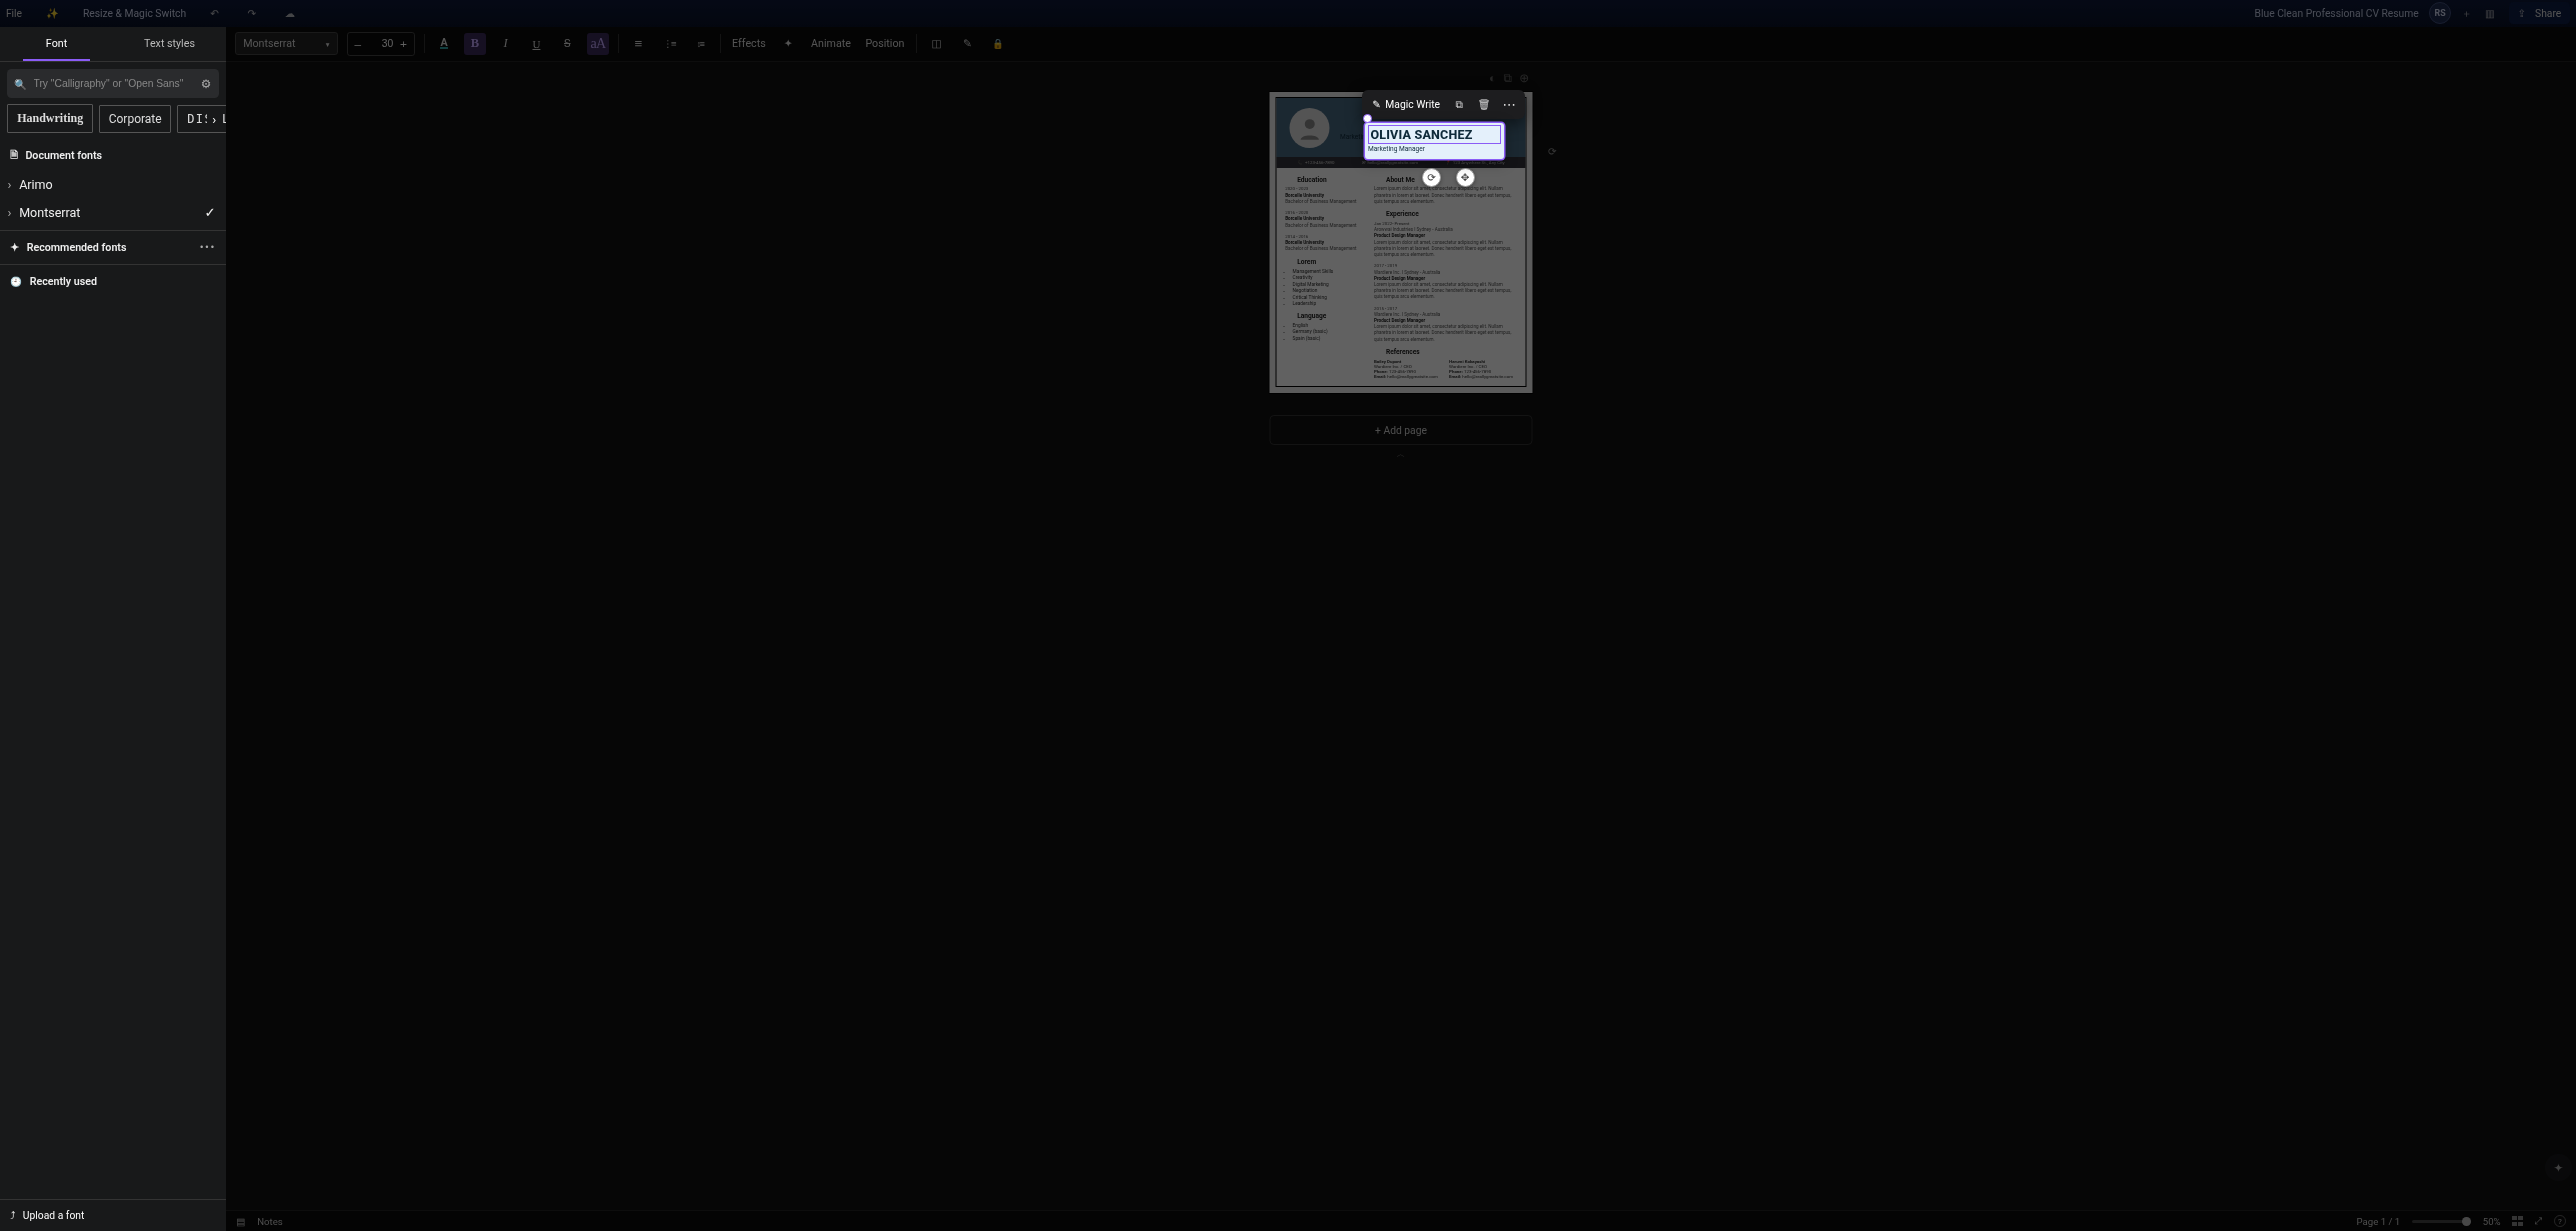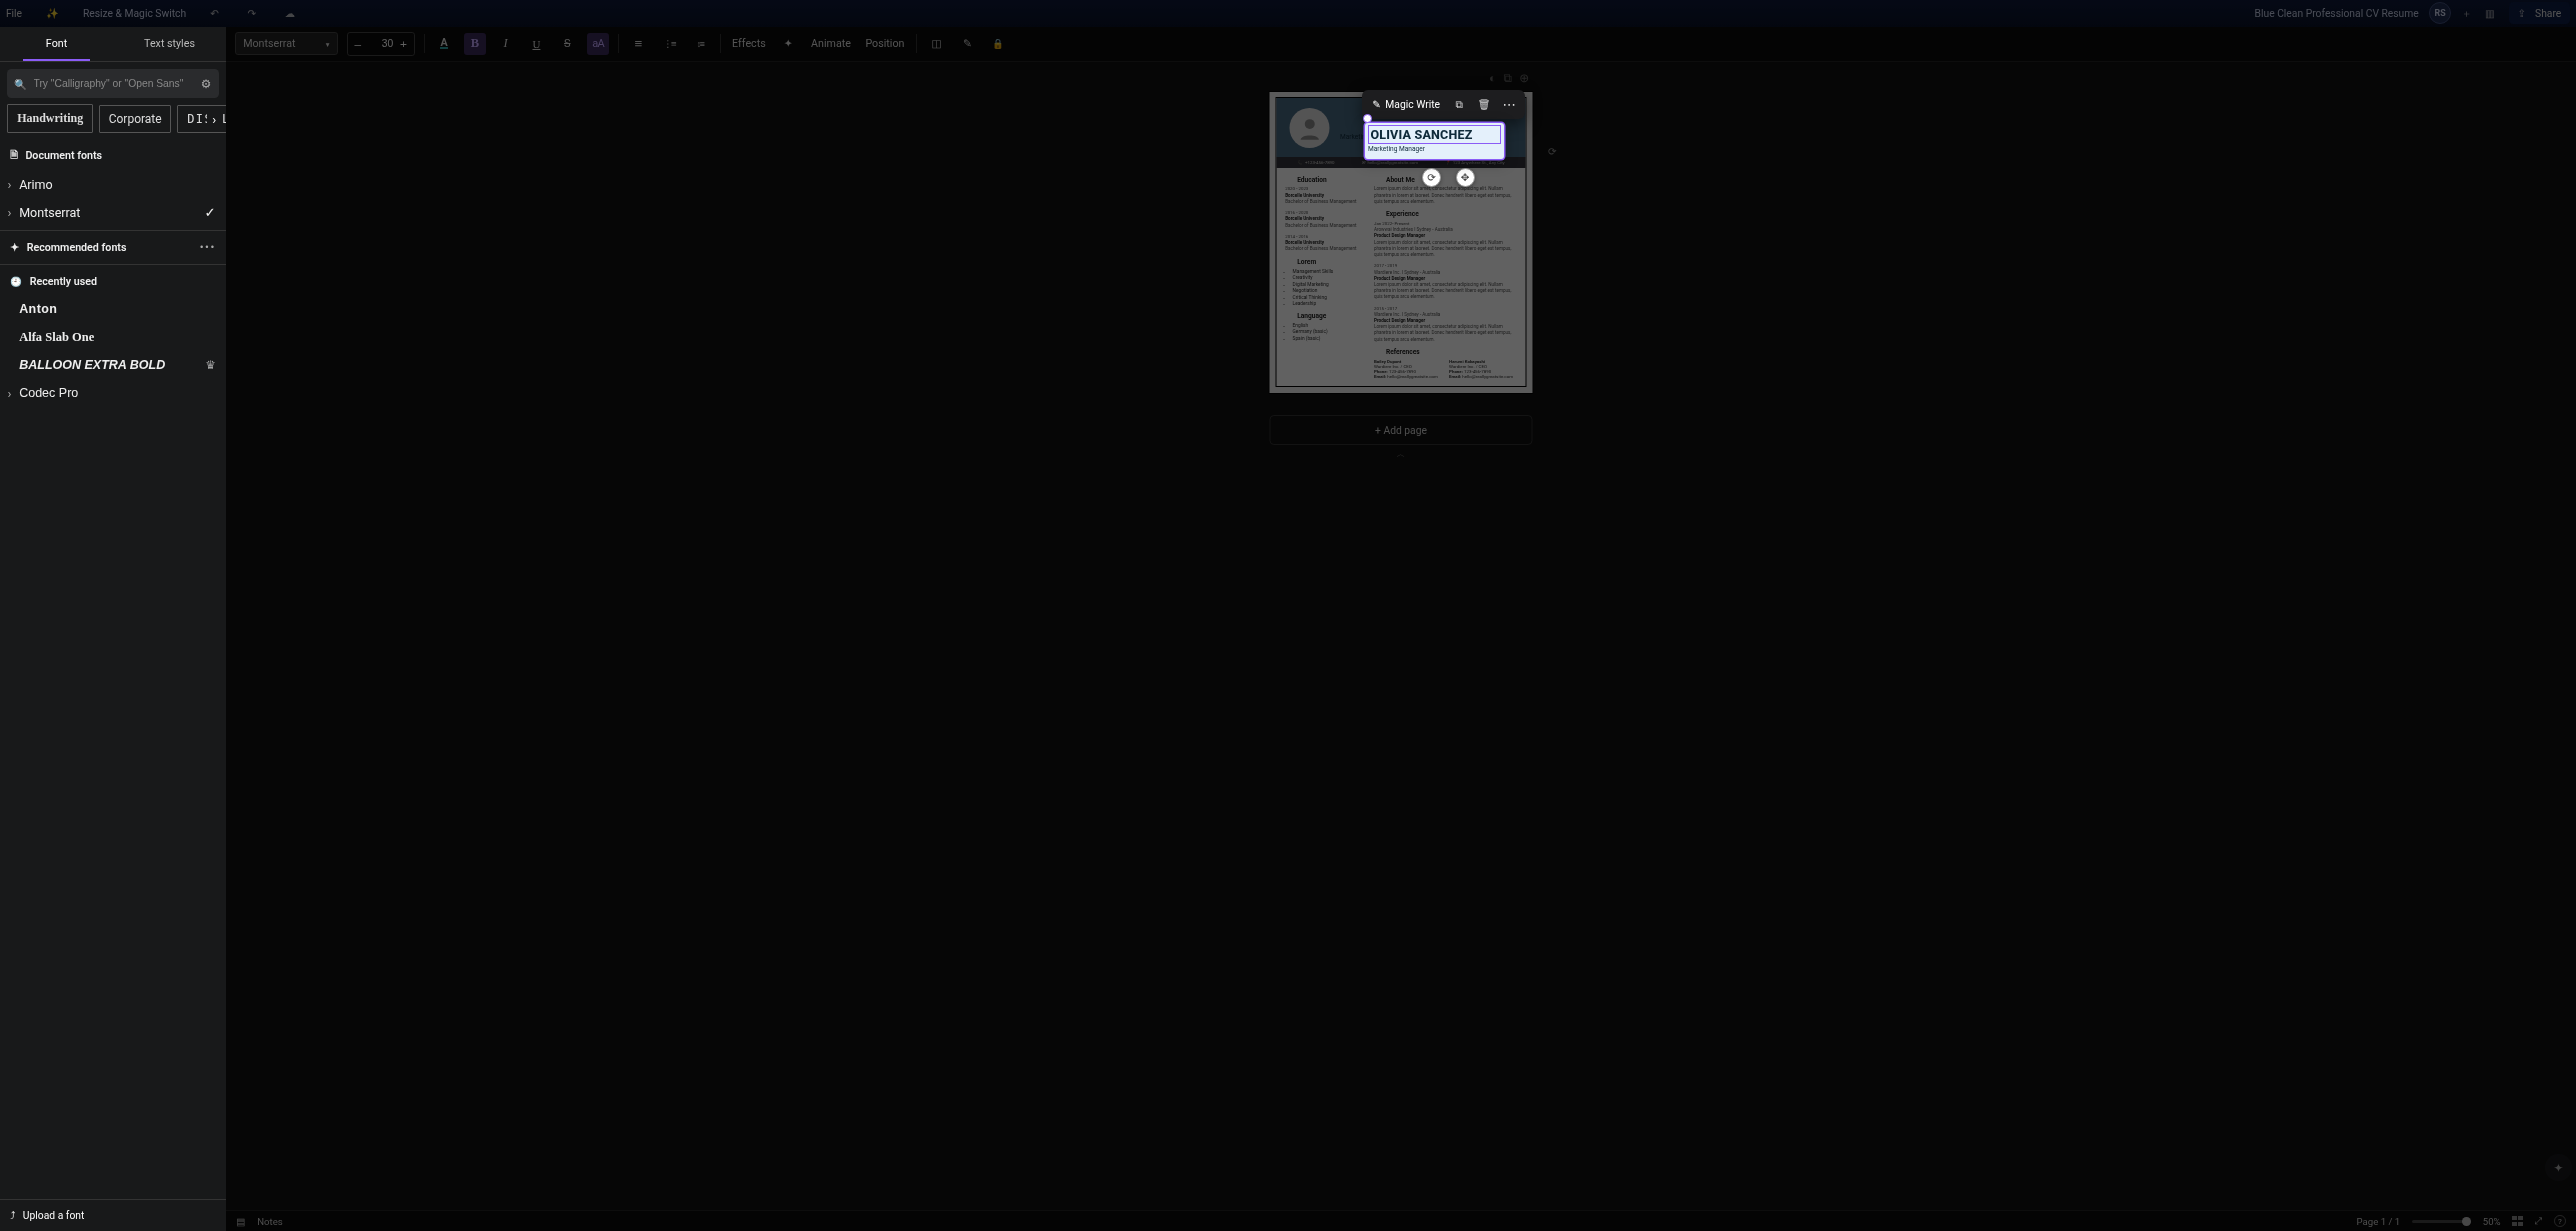--- a/index.html
+++ b/index.html
@@ -22,21 +22,21 @@
   .font-select { display:flex; align-items:center; gap:4.4px; background:#222; border:0.7px solid #444; border-radius:2.9px; padding:4.4px 7.4px; width:103px; justify-content:space-between;}
   .size-stepper { display:flex; align-items:center; border:0.7px solid #444; border-radius:2.9px; overflow:hidden;}
   .size-stepper button{ background:transparent;border:none;color:#fff;width:20.6px;height:22px;cursor:pointer;font-size:11.8px;}
   .size-stepper input{ background:transparent;border:none;color:#fff;width:25px;text-align:right;font-size:10.3px;}
   .tb-btn { width:22px;height:22px;display:flex;align-items:center;justify-content:center;border-radius:2.9px;}
   .tb-btn.bold { font-weight:900; font-family:Georgia,serif; font-size:12.5px;}
   .tb-btn.italic { font-style:italic; font-family:Georgia,serif; font-size:12.5px;}
   .tb-btn.underline { text-decoration:underline; font-family:Georgia,serif; font-size:11px;}
   .tb-btn.strike { text-decoration:line-through; font-size:11px;}
   .tb-btn.active { background:#3a2a5a; color:#c4a8ff;}
-  .case-btn { font-size:11px; letter-spacing:-0.7px;}
+  .case-btn { font-size:14px; letter-spacing:-0.7px;font-family:Liberation Serif, serif;}
   .sep { width:0.7px; height:19px; background:#333; }
   .text-label { padding:0 2.9px; }
 
   
   .left-panel { position:absolute; top:26.5px; left:0; width:226px; bottom:0; background:#18191a; display:flex; flex-direction:column; }
   .lp-tabs { height:35px; display:flex; border-bottom:0.7px solid #333;}
   .lp-tab { flex:1; display:flex;align-items:center;justify-content:center; font-size:10.7px; color:#bbb; position:relative;}
   .lp-tab.active { color:#fff; }
   .lp-tab.active::after { content:""; position:absolute; bottom:0; left:20%; right:20%; height:1.5px; background:#8b5cf6;}
   .lp-search { margin:7.4px 7.4px 5.9px; background:#2a2b2d; border-radius:4.4px; height:29.5px; display:flex; align-items:center; padding:0 7.4px; gap:5.9px;}
@@ -263,42 +263,20 @@
     <div class="section-header">
       <span class="i-sparkle"></span>
       <span>Recommended fonts</span>
       <span class="dots">•••</span>
     </div>
     <div class="hr"></div>
     <div class="section-header">
       <span class="i-clock"></span>
       <span>Recently used</span>
     </div>
-    <div id="recent-fonts">
-        <div class="font-row">
-     <span class="exp "></span>
-     <span class="name f-anton">Anton</span>
-
-   </div>
-        <div class="font-row">
-     <span class="exp "></span>
-     <span class="name f-alfa">Alfa Slab One</span>
-
-   </div>
-        <div class="font-row">
-     <span class="exp "></span>
-     <span class="name f-balloon">BALLOON EXTRA BOLD</span>
-     <span style="opacity:.6">♛</span>
-   </div>
-        <div class="font-row">
-     <span class="exp i-chev-r"></span>
-     <span class="name f-codec">Codec Pro</span>
-
-   </div>
-      </div>
   </div>
   <div class="upload-row">
     <span class="i-upload"></span>
     <span>Upload a font</span>
   </div>
 </div>
 
 <div class="canvas-area">
   <div class="page-ctrl" style="left:calc(50% + 88px); top:8.8px;">
     <span class="i-a11y"></span>

